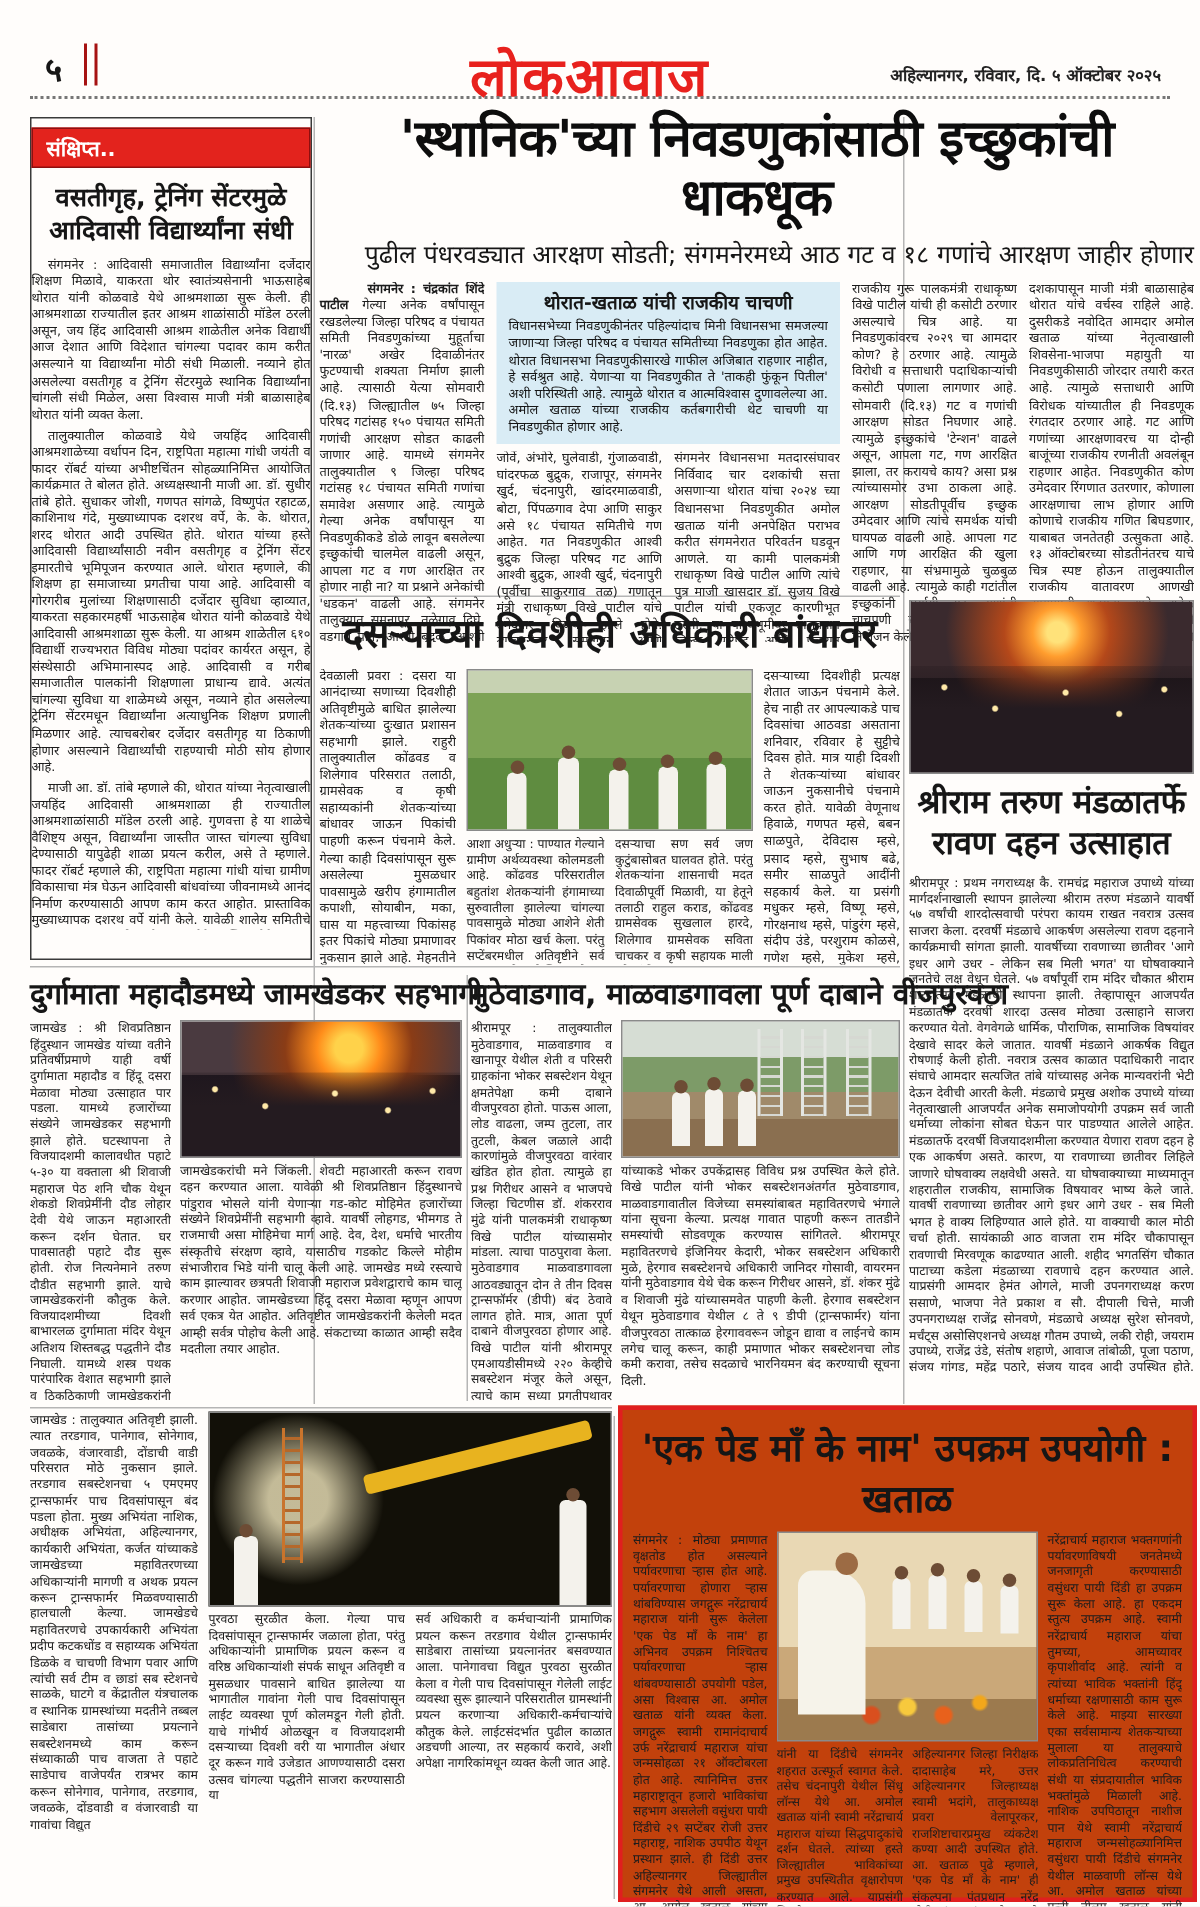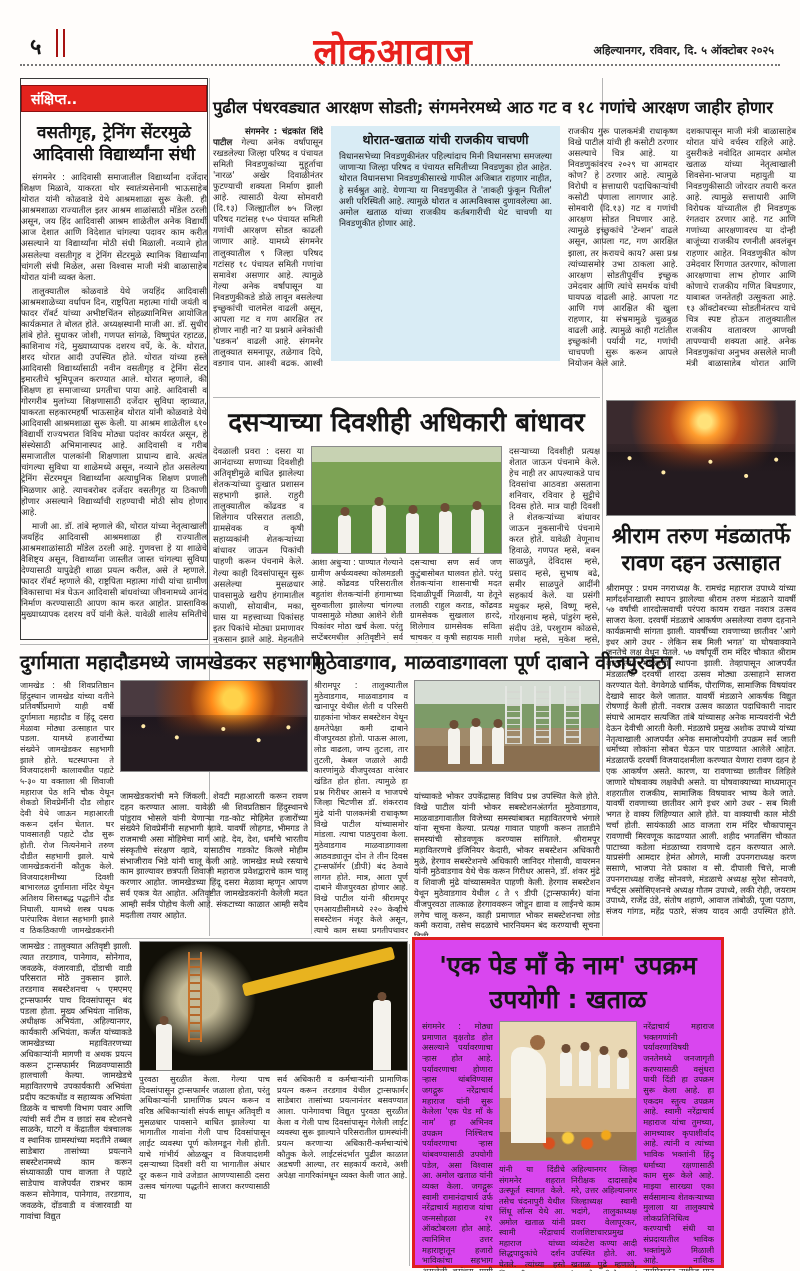--- a/index.html
+++ b/index.html
@@ -27,24 +27,24 @@
         border:1.5px solid #3a3a3a;padding:6px 0;box-sizing:border-box;}
   .kicker{background:#e3231d;color:#fff;font-weight:bold;font-size:14px;
         padding:3px 9px;border:1px solid #8e0f0f;}
   .sb-head{font-size:17px;font-weight:bold;text-align:center;line-height:1.3;margin:9px 0 7px;}
   .sidebar .body-txt{height:448px;}
   .sidebar p{margin:0 0 3px;text-indent:11px;}
   
   .main{position:absolute;left:213px;top:74px;width:583px;}
   .main-head{font-size:34px;font-weight:bold;text-align:center;line-height:1.15;
         letter-spacing:-0.5px;color:#0d0d0d;}
-  .main-sub{font-size:16.5px;font-weight:bold;text-align:left;margin-top:21px;}
+  .main-sub{font-size:16.5px;font-weight:normal;text-align:right;margin-top:5px;}
   .main-cols{display:flex;gap:8px;margin-top:8px;height:240px;}
   .mcol{flex:1;}
-  .mid2{flex:2.08;display:flex;flex-direction:row;}
+  .mid2{flex:2.08;display:flex;flex-direction:column;}
   .infobox{background:#d9ecf5;padding:5px 8px;margin-bottom:5px;}
   .infobox h3{font-size:12.5px;font-weight:bold;text-align:center;margin:0 0 3px;}
   .infobox p{font-size:8.6px;line-height:1.3;text-align:justify;margin:0;}
   .mid2-cols{display:flex;gap:8px;flex:1;overflow:hidden;}
   .mid2-cols .mcol{height:100%;}
   
   .farmers{position:absolute;left:213px;top:400px;width:387px;height:243px;}
   .farmers-head{font-size:26px;font-weight:bold;text-align:center;margin:3px 0 7px;}
   .farmers-body{display:flex;gap:7px;height:197px;}
   .farmers-body .side{flex:1;}
@@ -75,40 +75,40 @@
   .midart .narrow{width:94px;flex:none;font-size:8.2px;}
   .midart .rightwrap{flex:1;display:flex;flex-direction:column;}
   .photo-durga{height:90px;background:
         radial-gradient(circle at 60% 20%, #ffd24a 0 7%, #ff8c1a 16%, #8a3c16 32%, rgba(25,18,22,0) 60%),
         linear-gradient(#4a3a40 0 40%, #201820 40%);}
   .photo-power{height:90px;background:
         linear-gradient(#d6ddd4 0 26%, #7d9b68 26% 52%, #a08a6a 52% 72%, #8a6f50 72%);}
   .truss{position:absolute;top:6%;bottom:30%;width:13px;
         border-left:2px solid #e4e6e2;border-right:2px solid #e4e6e2;
         background:repeating-linear-gradient(180deg, rgba(0,0,0,0) 0 5px, #d6d8d2 5px 6.5px);}
-  .midart .under{margin-top:19px;flex:1;overflow:hidden;font-size:8.3px;}
+  .midart .under{margin-top:3px;flex:1;overflow:hidden;font-size:8.3px;}
   
   .sonegav{position:absolute;left:20px;top:941px;width:388px;height:326px;}
   .sonegav-head{font-size:25px;font-weight:bold;text-align:center;margin:2px 0 6px;}
   .sonegav-body{display:flex;gap:7px;height:280px;}
   .sonegav .narrow{width:112px;flex:none;font-size:8.3px;}
   .sonegav .rightwrap{flex:1;display:flex;flex-direction:column;}
   .photo-crane{height:128px;background:
         radial-gradient(circle at 22% 45%, rgba(255,244,200,.75) 0 9%, rgba(0,0,0,0) 26%),
         #121008;}
   .boom{position:absolute;left:38%;top:18%;width:58%;height:13px;background:#e8b31f;
         transform:rotate(-14deg);border-radius:3px;}
   .mast{position:absolute;left:18%;top:8%;width:10px;height:70%;
         border-left:2px solid #c9742c;border-right:2px solid #c9742c;
         background:repeating-linear-gradient(180deg, rgba(0,0,0,0) 0 6px, #b5682a 6px 8px);}
   .sonegav .caps{display:flex;gap:7px;flex:1;overflow:hidden;margin-top:3px;}
   .sonegav .caps .body-txt{flex:1;font-size:8.2px;}
   
-  .ekped{position:absolute;left:412px;top:937px;width:312px;height:331px;
-        border:3px solid #e01f1f;box-sizing:border-box;padding:5px 7px;background:#d946ef;}
+  .ekped{position:absolute;left:412px;top:937px;width:386px;height:331px;
+        border:3px solid #e01f1f;box-sizing:border-box;padding:5px 7px;background:#c2410c;}
   .ekped-head{font-size:25px;font-weight:bold;text-align:center;margin:2px 0 6px;}
   .ekped-body{display:flex;gap:6px;height:264px;}
   .ekped .side{flex:1;font-size:8.2px;}
   .ekped-mid{flex:1.95;display:flex;flex-direction:column;}
   .photo-ekped{height:138px;background:
         radial-gradient(circle at 78% 82%, #f2a71b 0 4px, rgba(0,0,0,0) 6px),
         radial-gradient(circle at 64% 88%, #e8611c 0 5px, rgba(0,0,0,0) 7px),
         radial-gradient(circle at 50% 84%, #f7c93d 0 5px, rgba(0,0,0,0) 7px),
         radial-gradient(circle at 36% 88%, #d94f1e 0 5px, rgba(0,0,0,0) 7px),
         radial-gradient(circle at 22% 83%, #7fae3f 0 4px, rgba(0,0,0,0) 6px),
@@ -143,20 +143,21 @@
     <div class="kicker">संक्षिप्त..</div>
     <div class="sb-head">वसतीगृह, ट्रेनिंग सेंटरमुळे आदिवासी विद्यार्थ्यांना संधी</div>
     <div class="body-txt">
       <p>संगमनेर : आदिवासी समाजातील विद्यार्थ्यांना दर्जेदार शिक्षण मिळावे, याकरता थोर स्वातंत्र्यसेनानी भाऊसाहेब थोरात यांनी कोळवाडे येथे आश्रमशाळा सुरू केली. ही आश्रमशाळा राज्यातील इतर आश्रम शाळांसाठी मॉडेल ठरली असून, जय हिंद आदिवासी आश्रम शाळेतील अनेक विद्यार्थी आज देशात आणि विदेशात चांगल्या पदावर काम करीत असल्याने या विद्यार्थ्यांना मोठी संधी मिळाली. नव्याने होत असलेल्या वसतीगृह व ट्रेनिंग सेंटरमुळे स्थानिक विद्यार्थ्यांना चांगली संधी मिळेल, असा विश्वास माजी मंत्री बाळासाहेब थोरात यांनी व्यक्त केला.</p>
       <p>तालुक्यातील कोळवाडे येथे जयहिंद आदिवासी आश्रमशाळेच्या वर्धापन दिन, राष्ट्रपिता महात्मा गांधी जयंती व फादर रॉबर्ट यांच्या अभीष्टचिंतन सोहळ्यानिमित्त आयोजित कार्यक्रमात ते बोलत होते. अध्यक्षस्थानी माजी आ. डॉ. सुधीर तांबे होते. सुधाकर जोशी, गणपत सांगळे, विष्णुपंत रहाटळ, काशिनाथ गंदे, मुख्याध्यापक दशरथ वर्पे, के. के. थोरात, शरद थोरात आदी उपस्थित होते. थोरात यांच्या हस्ते आदिवासी विद्यार्थ्यांसाठी नवीन वसतीगृह व ट्रेनिंग सेंटर इमारतीचे भूमिपूजन करण्यात आले. थोरात म्हणाले, की शिक्षण हा समाजाच्या प्रगतीचा पाया आहे. आदिवासी व गोरगरीब मुलांच्या शिक्षणासाठी दर्जेदार सुविधा व्हाव्यात, याकरता सहकारमहर्षी भाऊसाहेब थोरात यांनी कोळवाडे येथे आदिवासी आश्रमशाळा सुरू केली. या आश्रम शाळेतील ६१० विद्यार्थी राज्यभरात विविध मोठ्या पदांवर कार्यरत असून, हे संस्थेसाठी अभिमानास्पद आहे. आदिवासी व गरीब समाजातील पालकांनी शिक्षणाला प्राधान्य द्यावे. अत्यंत चांगल्या सुविधा या शाळेमध्ये असून, नव्याने होत असलेल्या ट्रेनिंग सेंटरमधून विद्यार्थ्यांना अत्याधुनिक शिक्षण प्रणाली मिळणार आहे. त्याचबरोबर दर्जेदार वसतीगृह या ठिकाणी होणार असल्याने विद्यार्थ्यांची राहण्याची मोठी सोय होणार आहे.</p>
       <p>माजी आ. डॉ. तांबे म्हणाले की, थोरात यांच्या नेतृत्वाखाली जयहिंद आदिवासी आश्रमशाळा ही राज्यातील आश्रमशाळांसाठी मॉडेल ठरली आहे. गुणवत्ता हे या शाळेचे वैशिष्ट्य असून, विद्यार्थ्यांना जास्तीत जास्त चांगल्या सुविधा देण्यासाठी यापुढेही शाळा प्रयत्न करील, असे ते म्हणाले. फादर रॉबर्ट म्हणाले की, राष्ट्रपिता महात्मा गांधी यांचा ग्रामीण विकासाचा मंत्र घेऊन आदिवासी बांधवांच्या जीवनामध्ये आनंद निर्माण करण्यासाठी आपण काम करत आहोत. प्रास्ताविक मुख्याध्यापक दशरथ वर्पे यांनी केले. यावेळी शालेय समितीचे सदस्य, ग्रामस्थ, नागरिक मोठ्या संख्येने उपस्थित होते.</p>
     </div>
   </div>
 
   <div class="main">
+    <div class="main-head">'स्थानिक'च्या निवडणुकांसाठी इच्छुकांची धाकधूक</div>
     <div class="main-sub">पुढील पंधरवड्यात आरक्षण सोडती; संगमनेरमध्ये आठ गट व १८ गणांचे आरक्षण जाहीर होणार</div>
     <div class="main-cols">
       <div class="mcol body-txt">
         <span class="byline">संगमनेर : चंद्रकांत शिंदे पाटील</span>
         <span>गेल्या अनेक वर्षांपासून रखडलेल्या जिल्हा परिषद व पंचायत समिती निवडणुकांच्या मुहूर्ताचा 'नारळ' अखेर दिवाळीनंतर फुटण्याची शक्यता निर्माण झाली आहे. त्यासाठी येत्या सोमवारी (दि.१३) जिल्ह्यातील ७५ जिल्हा परिषद गटांसह १५० पंचायत समिती गणांची आरक्षण सोडत काढली जाणार आहे. यामध्ये संगमनेर तालुक्यातील ९ जिल्हा परिषद गटांसह १८ पंचायत समिती गणांचा समावेश असणार आहे. त्यामुळे गेल्या अनेक वर्षांपासून या निवडणुकीकडे डोळे लावून बसलेल्या इच्छुकांची चालमेल वाढली असून, आपला गट व गण आरक्षित तर होणार नाही ना? या प्रश्नाने अनेकांची 'धडकन' वाढली आहे. संगमनेर तालुक्यात समनापूर, तळेगाव दिघे, वडगाव पान, आश्वी बुद्रुक, आश्वी खुर्द,</span>
       </div>
       <div class="mid2">
         <div class="infobox">
           <h3>थोरात-खताळ यांची राजकीय चाचणी</h3>
           <p>विधानसभेच्या निवडणुकीनंतर पहिल्यांदाच मिनी विधानसभा समजल्या जाणाऱ्या जिल्हा परिषद व पंचायत समितीच्या निवडणुका होत आहेत. थोरात विधानसभा निवडणुकीसारखे गाफील अजिबात राहणार नाहीत, हे सर्वश्रुत आहे. येणाऱ्या या निवडणुकीत ते 'ताकही फुंकून पितील' अशी परिस्थिती आहे. त्यामुळे थोरात व आत्मविश्वास दुणावलेल्या आ. अमोल खताळ यांच्या राजकीय कर्तबगारीची थेट चाचणी या निवडणुकीत होणार आहे.</p>

